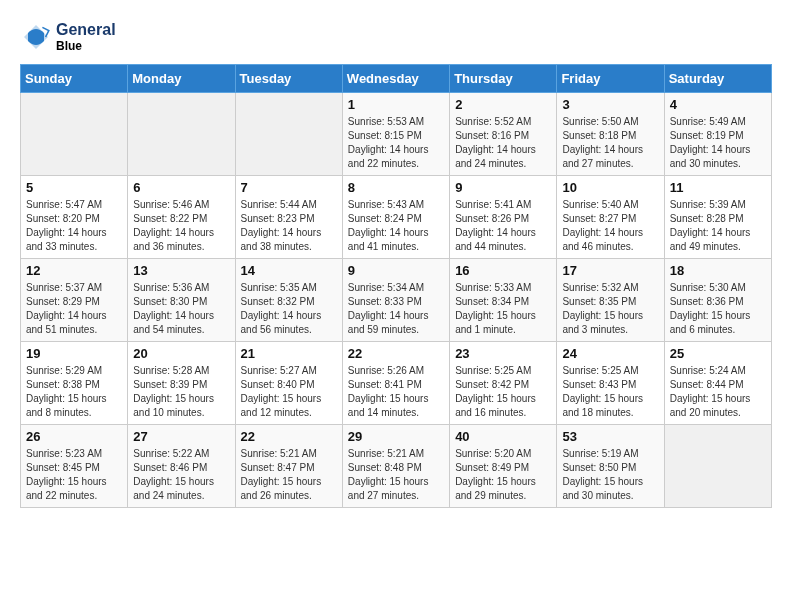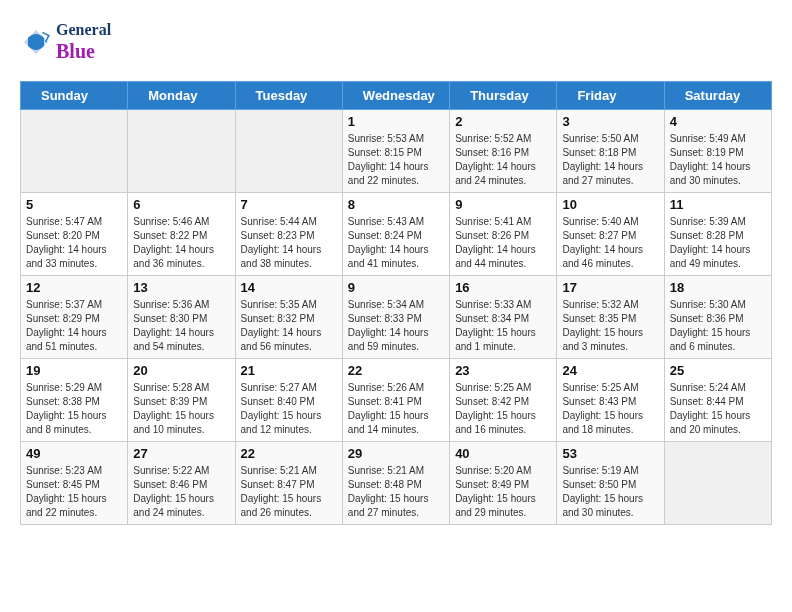--- a/index.html
+++ b/index.html
@@ -7,22 +7,21 @@
       font-family: Arial, sans-serif;
       background: #fff;
       width: 792px;
       min-height: 612px;
       padding: 20px;
     }
     .header-area {
       display: flex;
       justify-content: space-between;
       align-items: flex-start;
-      margin-bottom: 18px;
-      font-family: Liberation Serif, serif;
+      margin-bottom: 10px;
     }
     .logo {
       display: flex;
       align-items: center;
       gap: 4px;
     }
     .logo-icon {
       width: 32px;
       height: 32px;
     }
@@ -43,21 +42,21 @@
       border-collapse: collapse;
       table-layout: fixed;
     }
     thead tr {
       background-color: #2a7dc9;
     }
     thead th {
       color: #fff;
       font-size: 13px;
       font-weight: bold;
-      padding: 6px 20px;
+      padding: 6px 4px;
       text-align: left;
       border: 1px solid #5aa3e0;
     }
     tbody td {
       border: 1px solid #ccc;
       vertical-align: top;
       padding: 4px 5px;
       font-size: 10px;
       color: #333;
       height: 80px;
@@ -92,21 +91,21 @@
   <div class="logo">
     <svg class="logo-icon" viewBox="0 0 40 40">
       <path d="M20 5 L35 20 L20 35 L5 20 Z" fill="#2a7dc9" opacity="0.3"></path>
       <path d="M10 15 Q20 5 30 15 L30 25 Q20 35 10 25 Z" fill="#2a7dc9"></path>
       <path d="M28 8 L36 12 L32 20" fill="none" stroke="#2a7dc9" stroke-width="2"></path>
     </svg>
     <div>
       <div style="font-size:16px;font-weight:bold;color:#1a3a6b;line-height:1.2;">
         <span>General</span>
       </div>
-      <div style="font-size:20px;font-weight:bold;color:#a21caf;line-height:1.2;">
+      <div style="font-size:12px;font-weight:bold;color:#000000;line-height:1.2;">
         <span>Blue</span>
       </div>
     </div>
   </div>
 </div>
 
 <table>
   <thead>
     <tr>
       <th>Sunday</th>
@@ -225,21 +224,21 @@
         <span class="day-number">24</span>
         <span class="day-info">Sunrise: 5:25 AM<br>Sunset: 8:43 PM<br>Daylight: 15 hours and 18 minutes.</span>
       </td>
         <td>
         <span class="day-number">25</span>
         <span class="day-info">Sunrise: 5:24 AM<br>Sunset: 8:44 PM<br>Daylight: 15 hours and 20 minutes.</span>
       </td>
       </tr>
       <tr>
         <td>
-        <span class="day-number">49</span>
+        <span class="day-number">26</span>
         <span class="day-info">Sunrise: 5:23 AM<br>Sunset: 8:45 PM<br>Daylight: 15 hours and 22 minutes.</span>
       </td>
         <td>
         <span class="day-number">27</span>
         <span class="day-info">Sunrise: 5:22 AM<br>Sunset: 8:46 PM<br>Daylight: 15 hours and 24 minutes.</span>
       </td>
         <td>
         <span class="day-number">22</span>
         <span class="day-info">Sunrise: 5:21 AM<br>Sunset: 8:47 PM<br>Daylight: 15 hours and 26 minutes.</span>
       </td>

